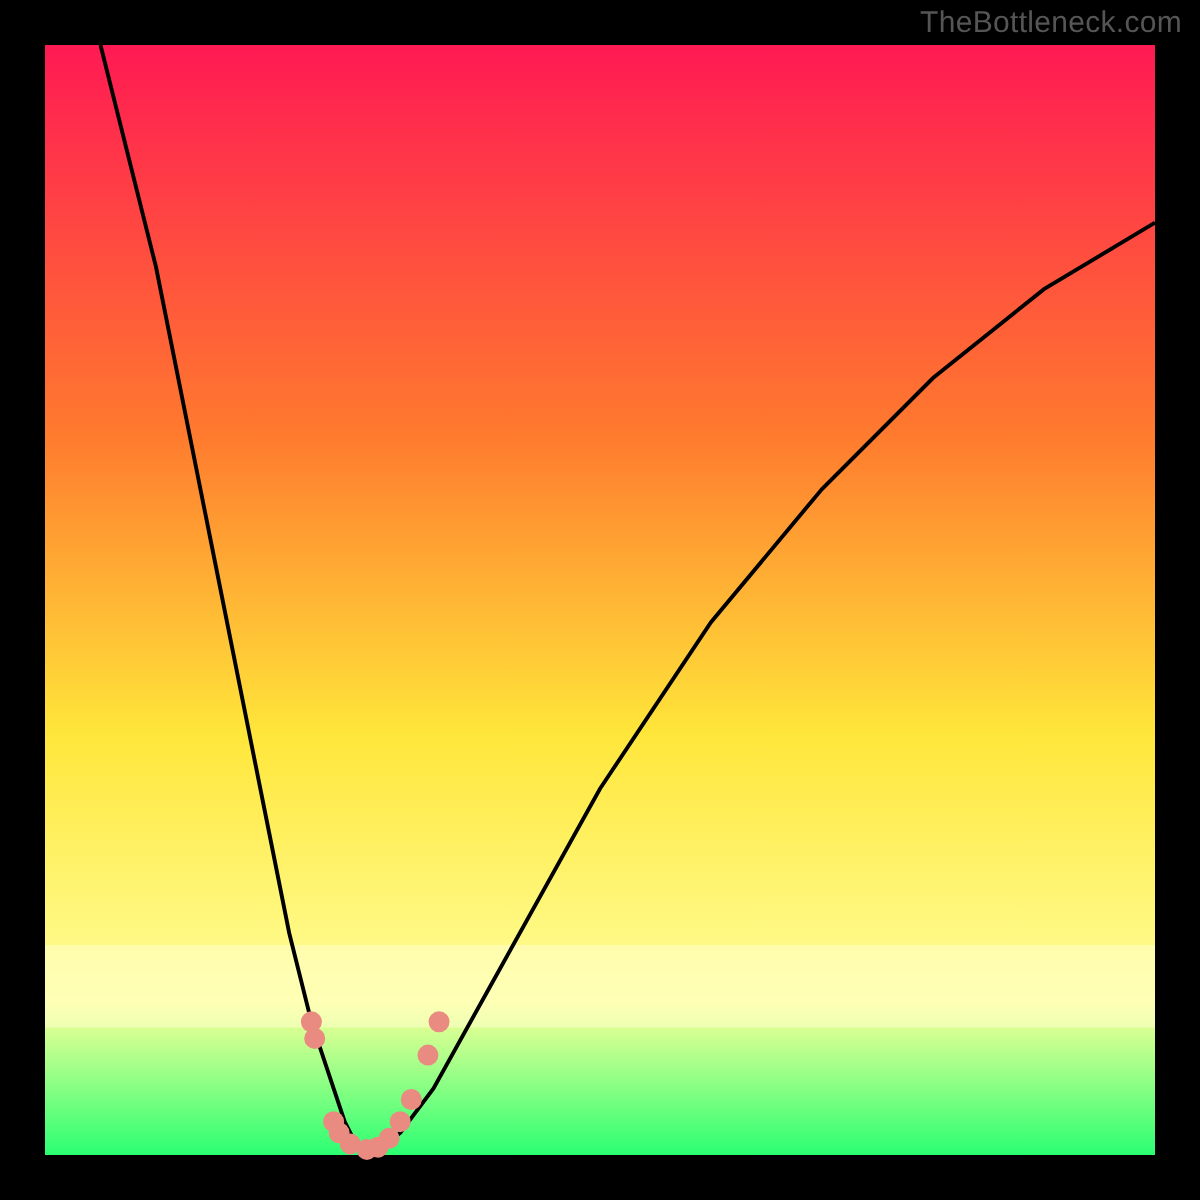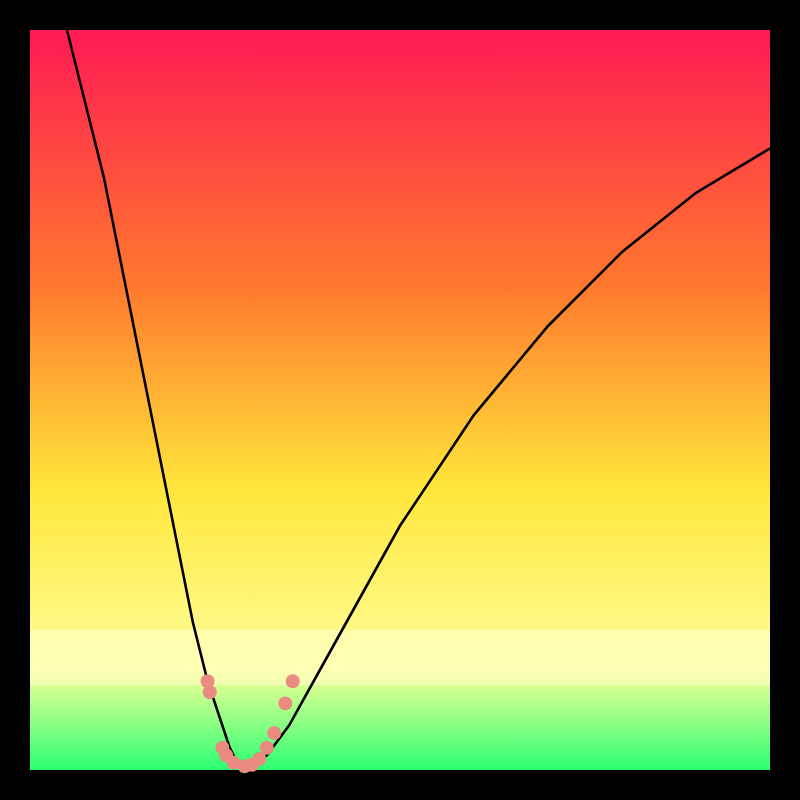--- a/index.html
+++ b/index.html
@@ -62,13 +62,14 @@
         <circle cx="244.6" cy="766.3" r="7" fill="#e98b81"></circle>
         <circle cx="252.0" cy="764.8" r="7" fill="#e98b81"></circle>
         <circle cx="259.4" cy="758.9" r="7" fill="#e98b81"></circle>
         <circle cx="266.8" cy="747.8" r="7" fill="#e98b81"></circle>
         <circle cx="274.2" cy="733.0" r="7" fill="#e98b81"></circle>
         <circle cx="285.3" cy="703.4" r="7" fill="#e98b81"></circle>
         <circle cx="292.7" cy="681.2" r="7" fill="#e98b81"></circle>
       </g>
   </svg>
 
+  <div class="watermark">TheBottleneck.com</div>
 </div>
 
 </body></html>

